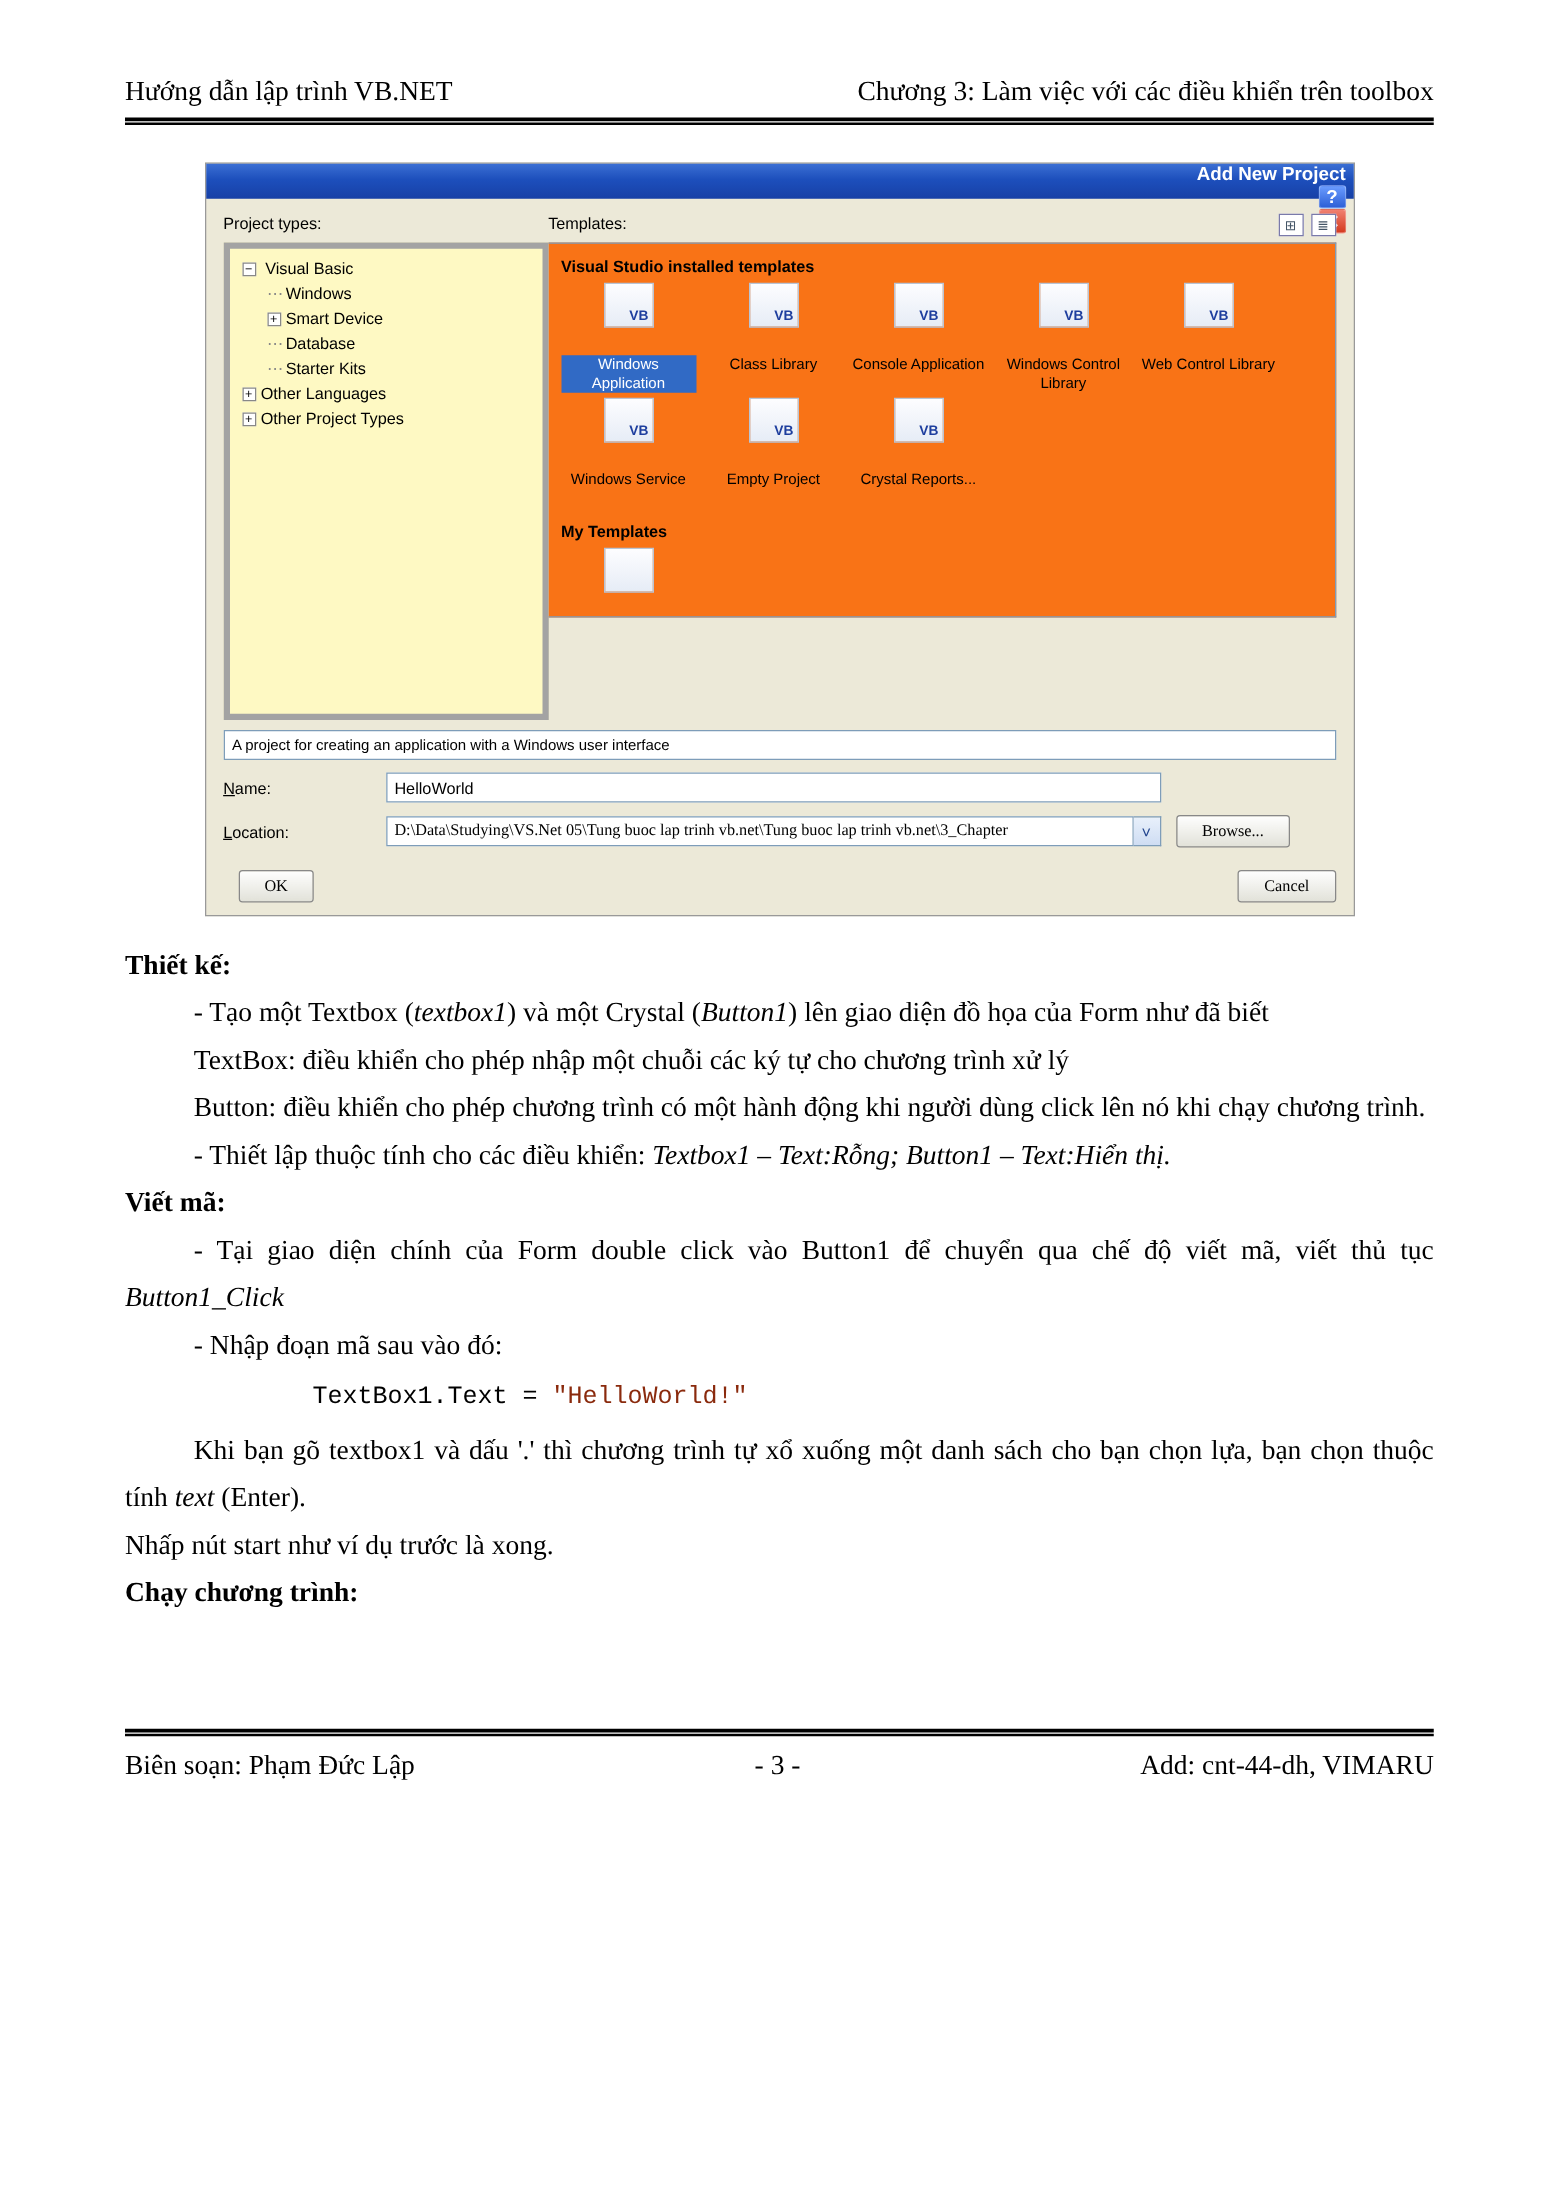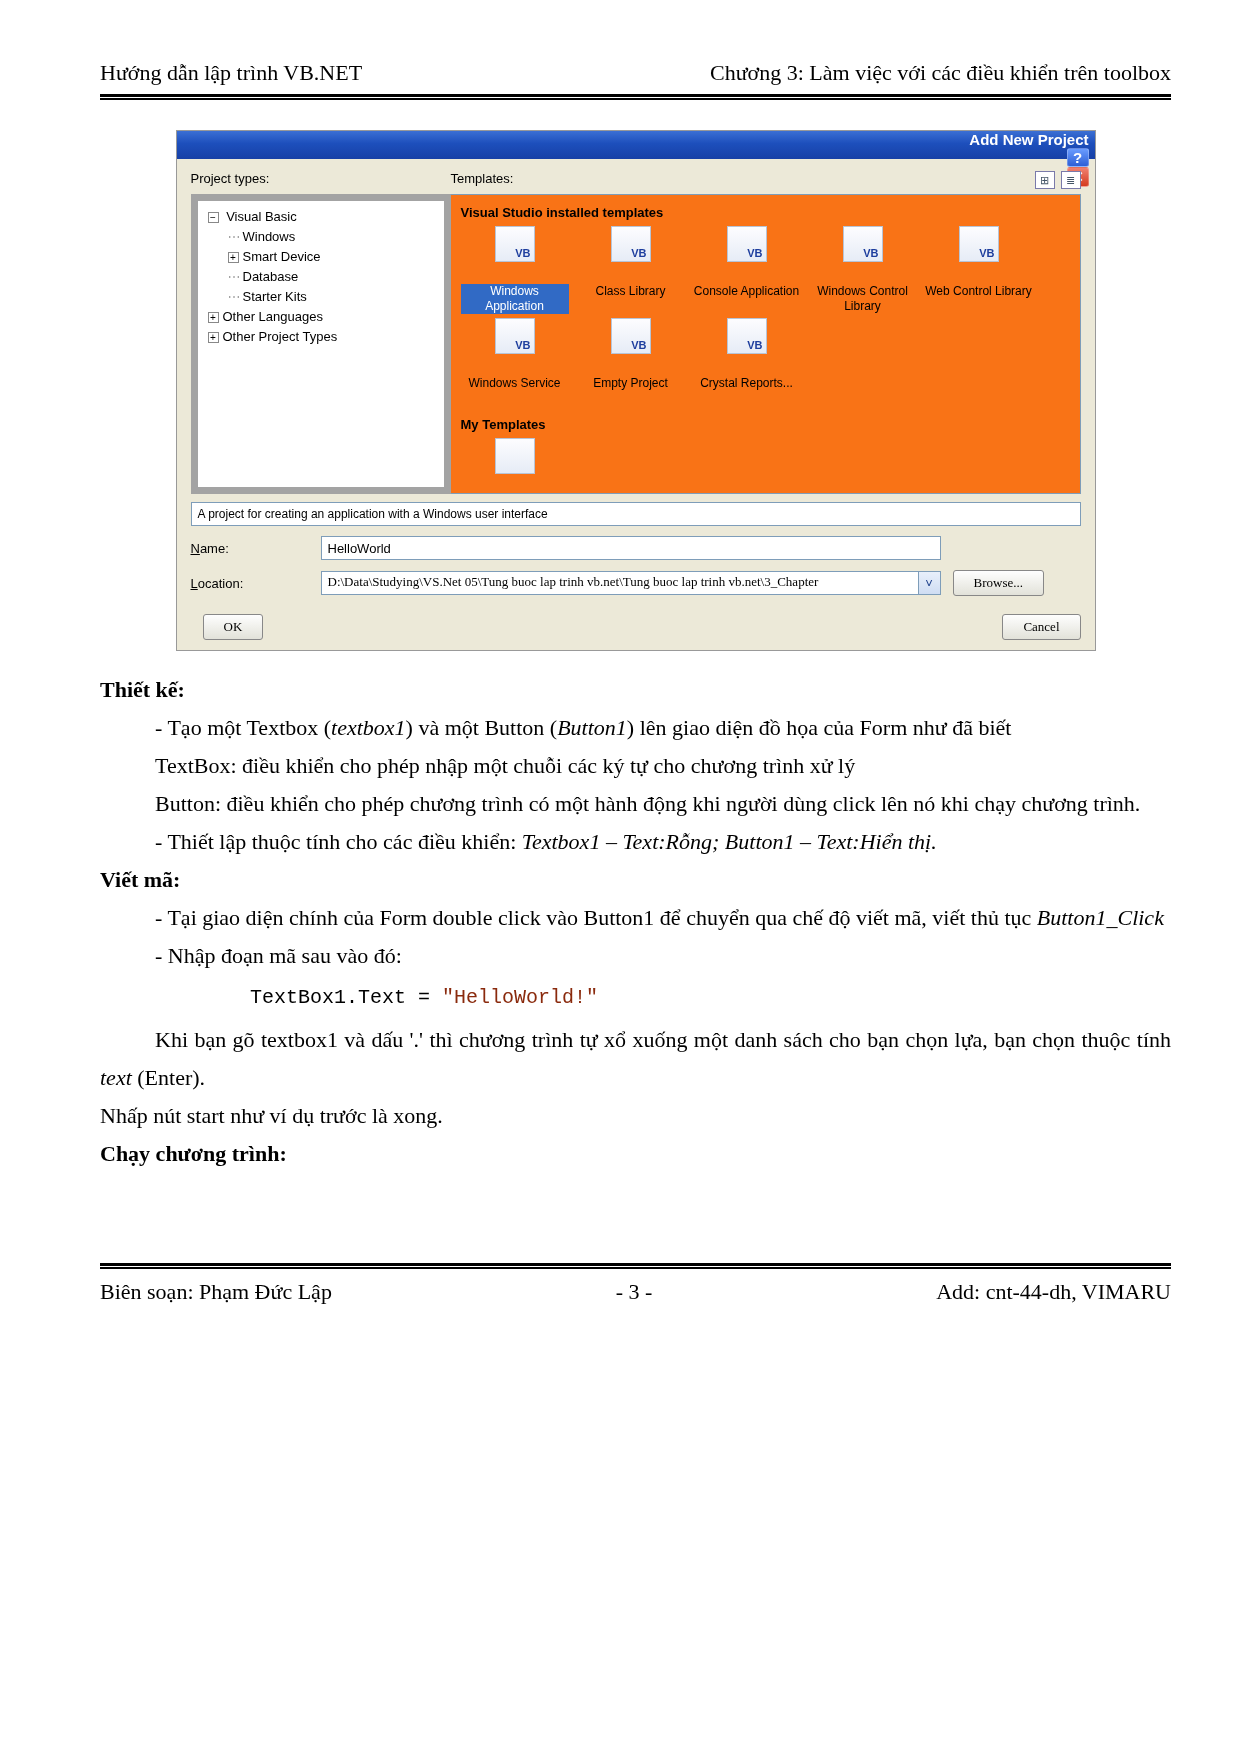--- a/index.html
+++ b/index.html
@@ -3,21 +3,21 @@
 <meta charset="utf-8">
 <style>
   * { box-sizing: border-box; }
   body {
     margin: 0;
     font-family: "Times New Roman", serif;
     background: #fff;
     width: 1239px;
   }
   .page {
-    padding: 60px 68px 30px 100px;
+    padding: 60px 92px 30px 100px;
   }
   .header-row {
     display: flex;
     justify-content: space-between;
     font-size: 22px;
     padding-bottom: 8px;
   }
   .header-rule {
     border: none;
     border-top: 3px solid #000;
@@ -75,23 +75,23 @@
     font-size: 11px;
     color: #456;
   }
   .panes {
     display: flex;
     margin-top: 4px;
     border-top: 1px solid transparent;
   }
   .tree-pane {
     width: 260px;
-    height: 300px;
-    background: #ffffff;
-    border: 7px solid #a3a3a3;
+    height: 382px;
+    background: #fef9c3;
+    border: 5px solid #a3a3a3;
     overflow: auto;
     padding: 6px 4px;
   }
   .tree ul { list-style: none; margin: 0; padding-left: 20px; }
   .tree > ul { padding-left: 6px; }
   .tree li { line-height: 20px; white-space: nowrap; position: relative; }
   .tree .box {
     display: inline-block; width: 11px; height: 11px;
     border: 1px solid #888; font-size: 10px; line-height: 9px;
     text-align: center; margin-right: 4px;
@@ -337,21 +337,21 @@
       <div class="button-row">
         <button class="dlg-btn">OK</button>
         <button class="dlg-btn">Cancel</button>
       </div>
     </div>
   </div>
 
   <div class="body-text">
     <p><span class="bold">Thiết kế:</span></p>
     <p class="ind1">
-      <span>- Tạo một Textbox (</span><span class="italic">textbox1</span><span>) và một Button (</span><span class="italic">Button1</span><span>) lên giao diện đồ họa của Form như đã biết</span>
+      <span>- Tạo một Textbox (</span><span class="italic">textbox1</span><span>) và một Crystal (</span><span class="italic">Button1</span><span>) lên giao diện đồ họa của Form như đã biết</span>
     </p>
     <p class="ind1">TextBox: điều khiển cho phép nhập một chuỗi các ký tự cho chương trình xử lý</p>
     <p class="ind1">Button: điều khiển cho phép chương trình có một hành động khi người dùng click lên nó khi chạy chương trình.</p>
     <p class="ind1">
       <span>- Thiết lập thuộc tính cho các điều khiển: </span><span class="italic">Textbox1 – Text:Rỗng; Button1 – Text:Hiển thị.</span>
     </p>
     <p><span class="bold">Viết mã:</span></p>
     <p class="ind1">
       <span>- Tại giao diện chính của Form double click vào Button1 để chuyển qua chế độ viết mã, viết thủ tục </span><span class="italic">Button1_Click</span>
     </p>

